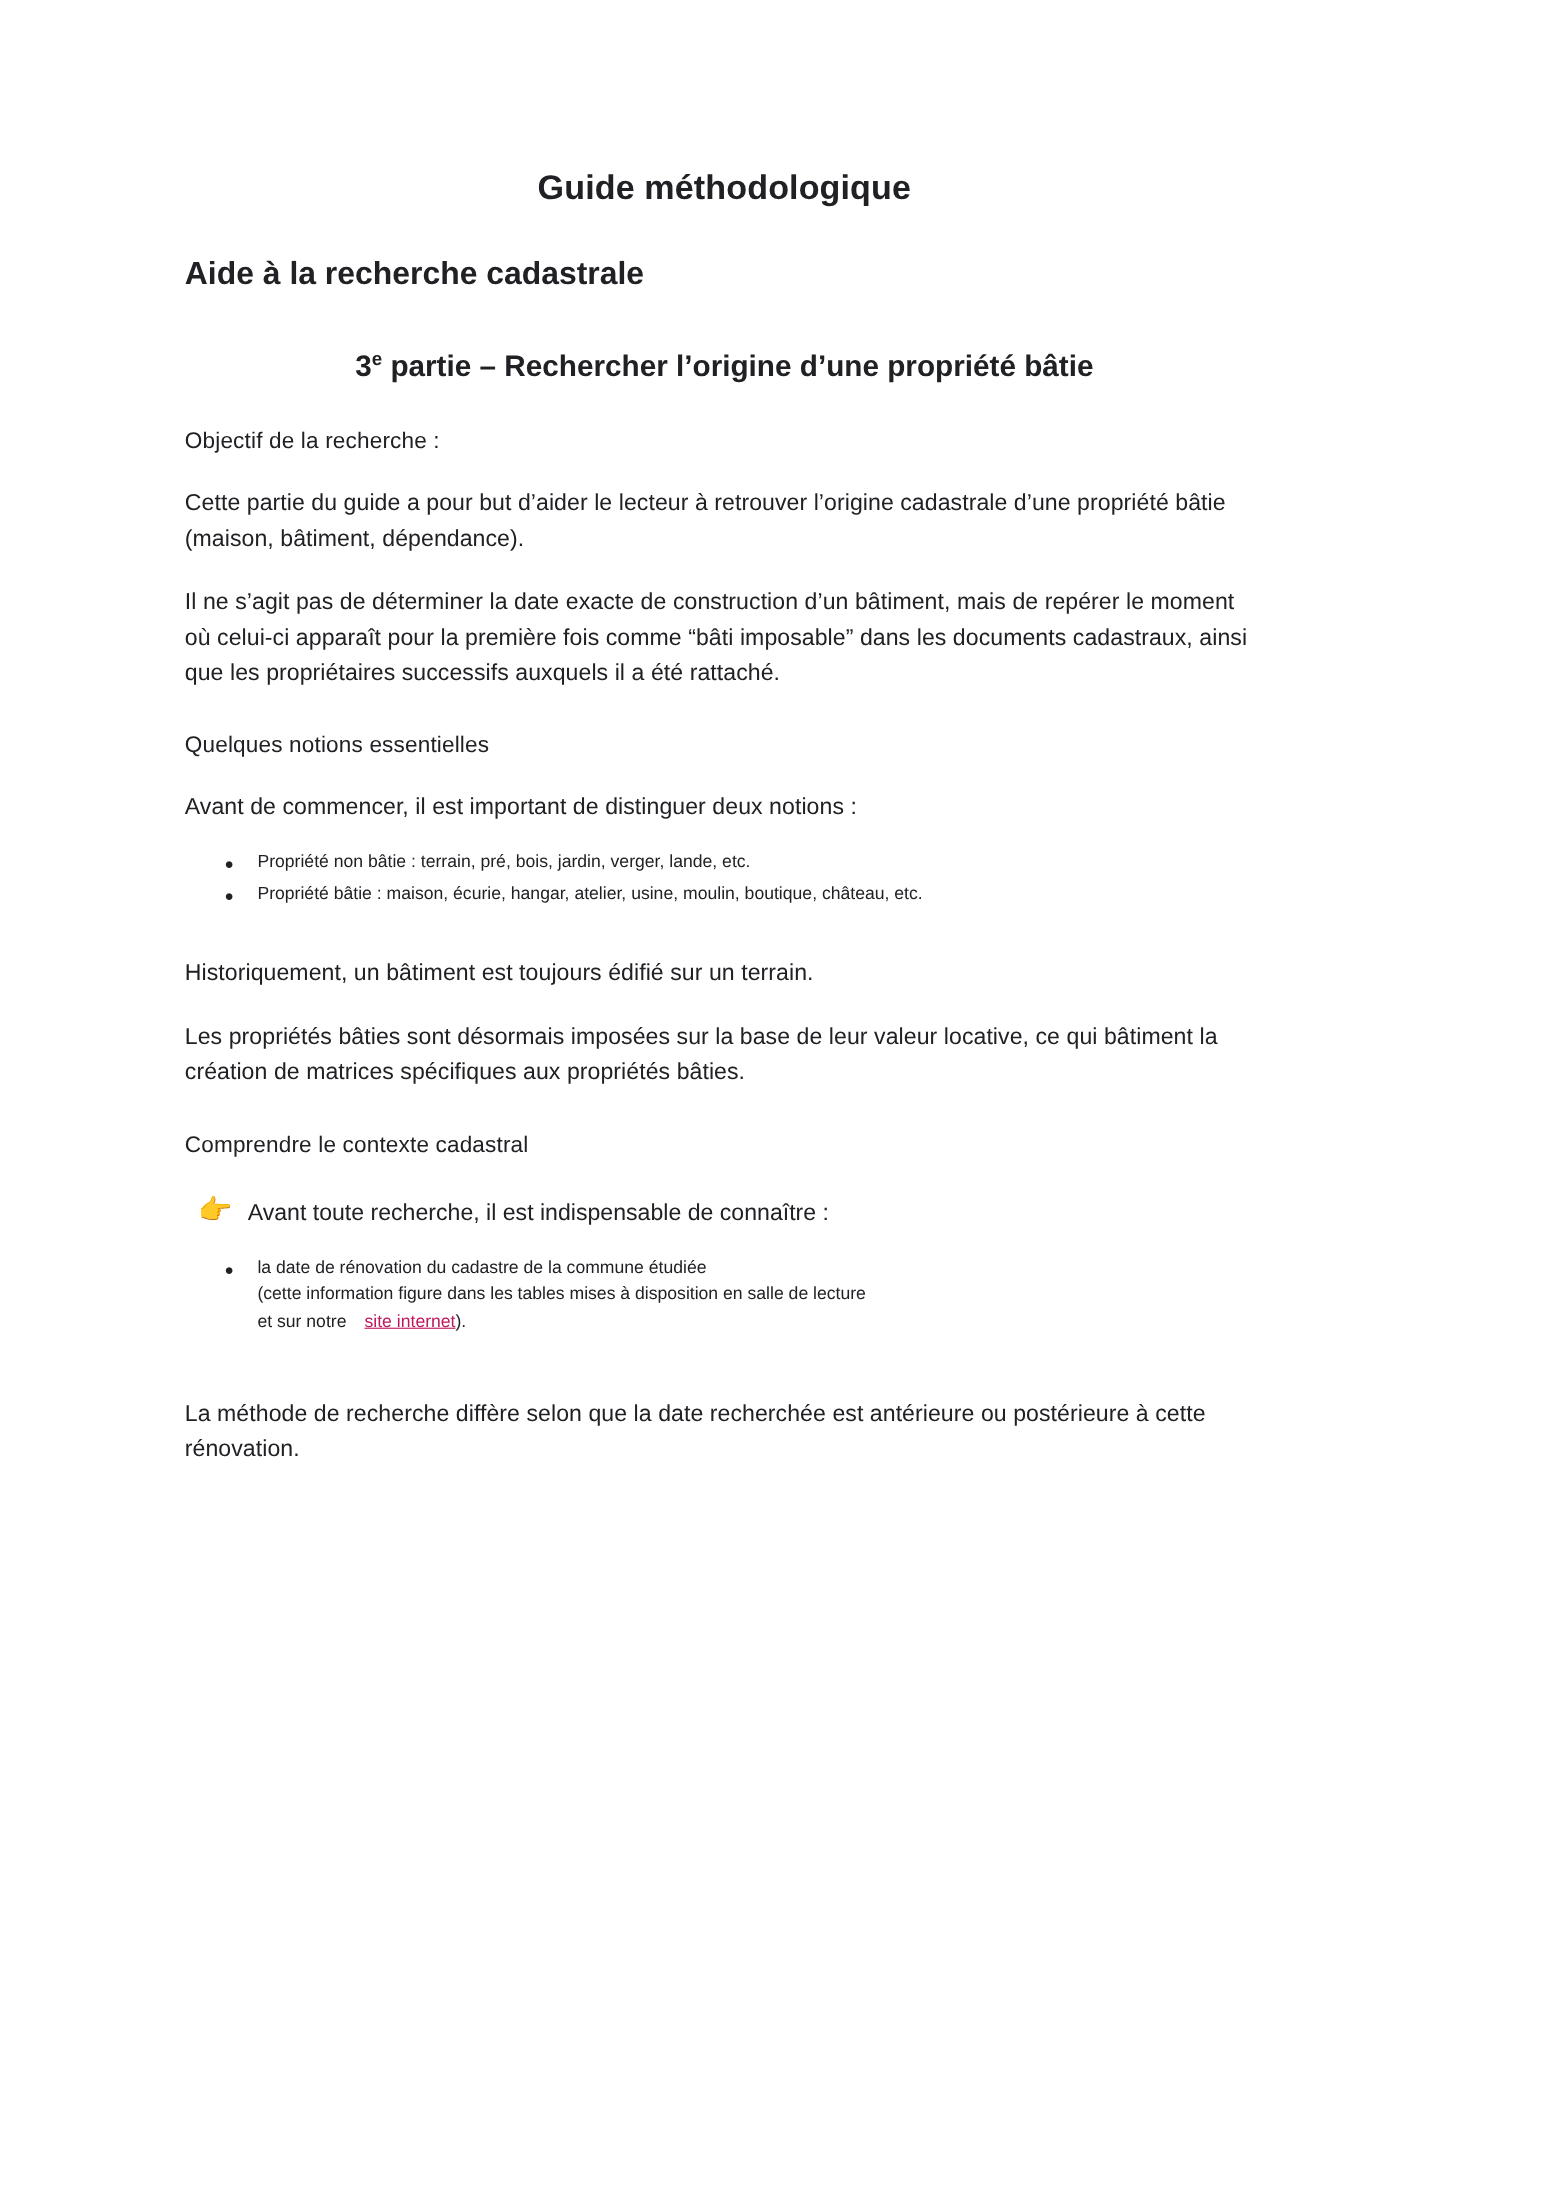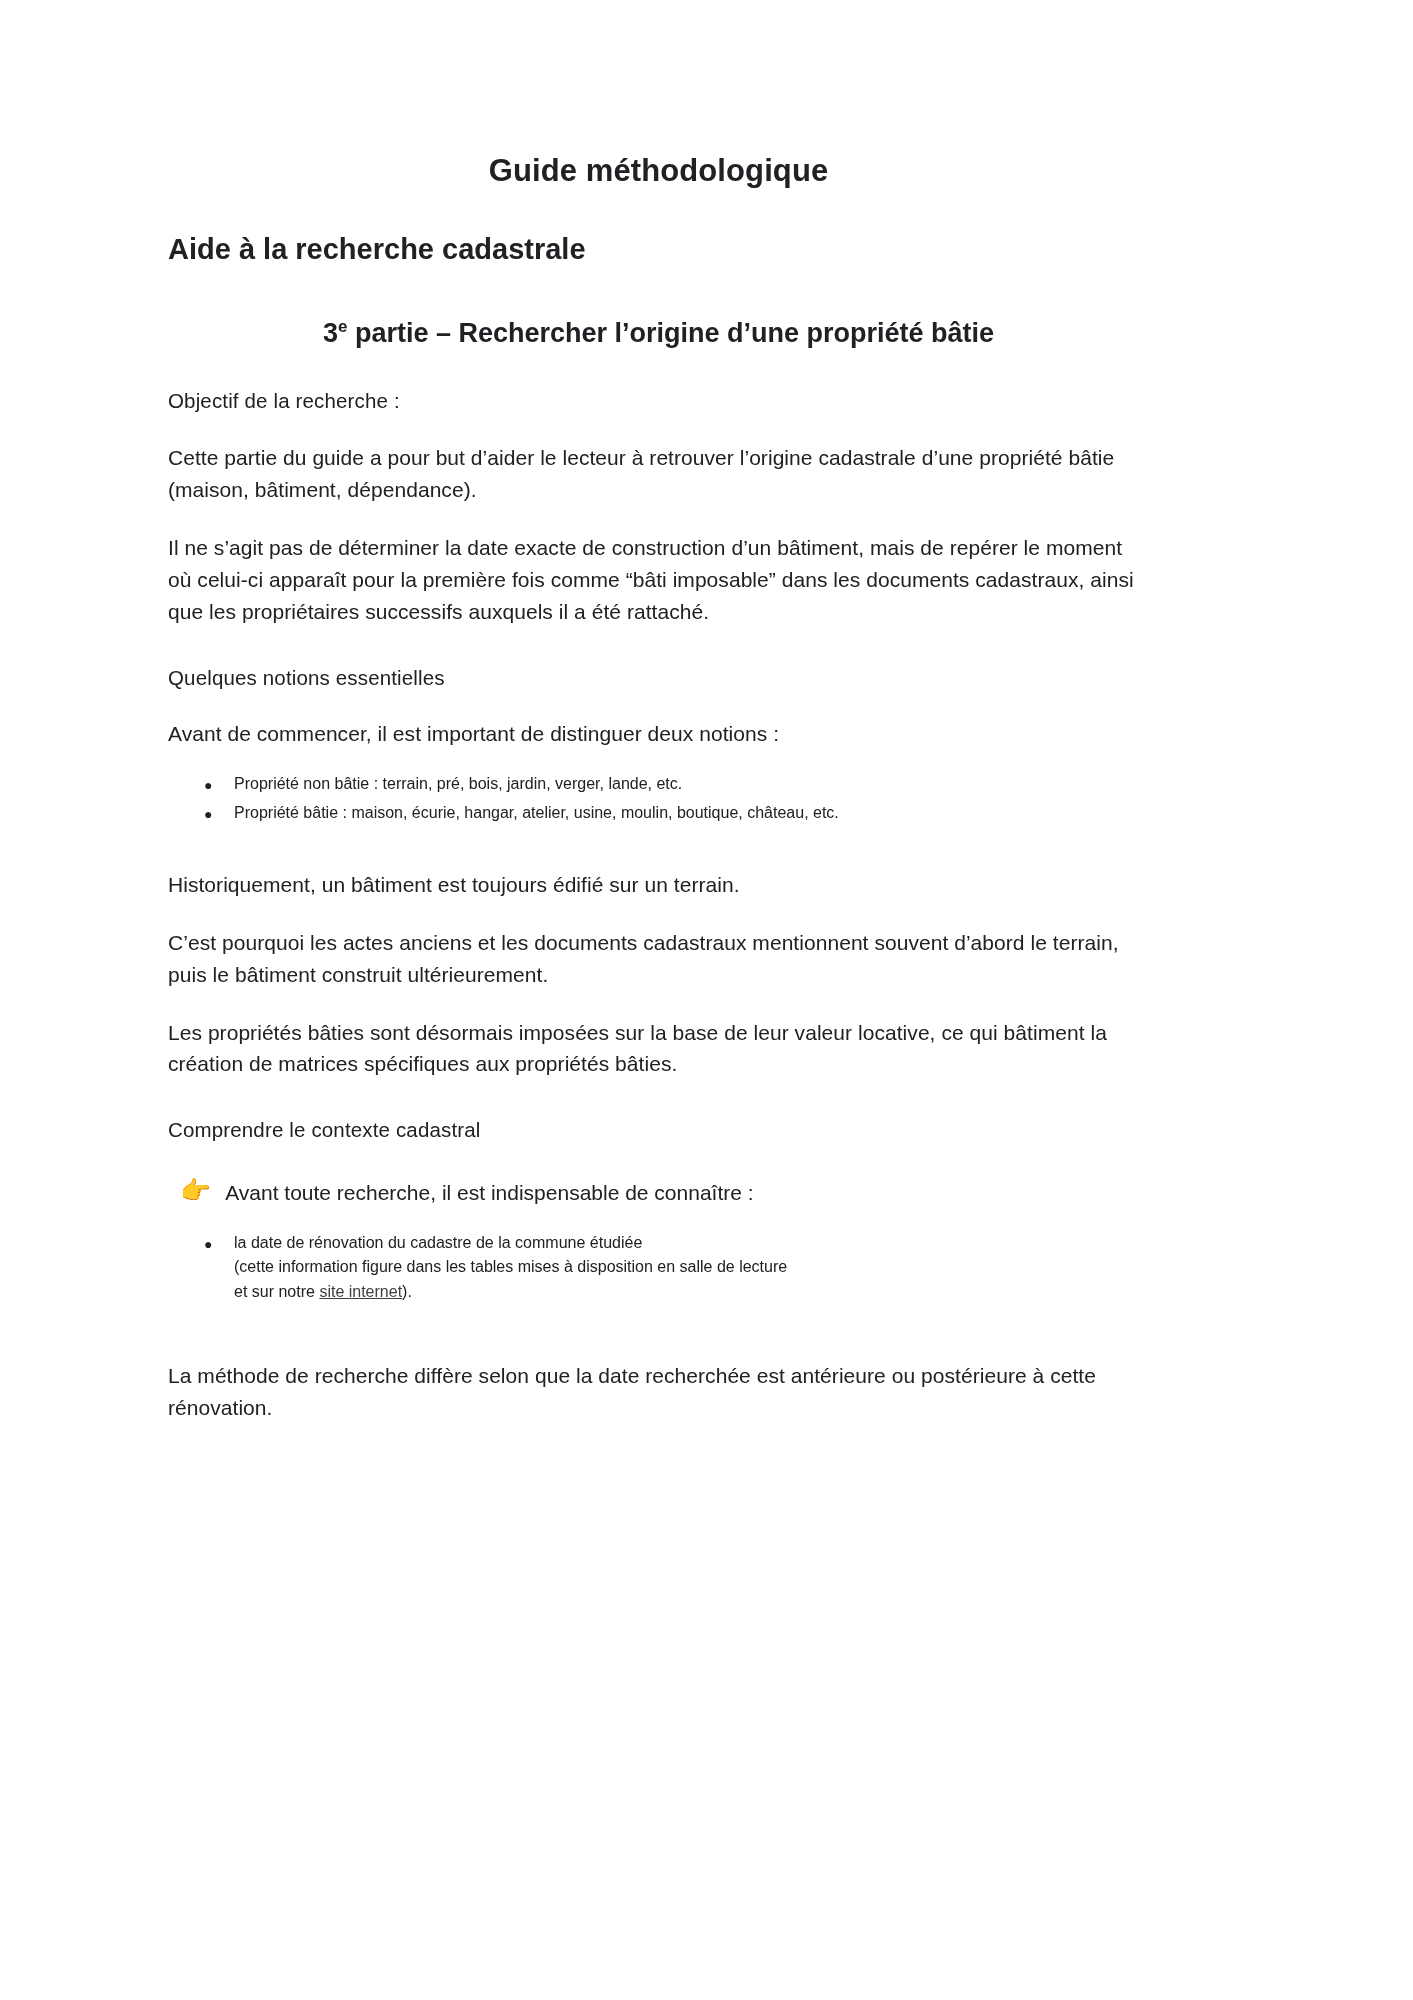--- a/index.html
+++ b/index.html
@@ -100,22 +100,23 @@
   }
   .note-text {
     font-size: 21px;
     line-height: 1.52;
     padding-top: 2px;
   }
   .indent-block {
     margin-top: 20px;
   }
   a.inline-link {
-    color: #404040;
+    color: #be185d;
     text-decoration: underline;
+    margin-left: 12px;
   }
   .spacer-sm { height: 14px; }
   .spacer-md { height: 26px; }
 </style>
 </head>
 <body>
 
 <div class="page">
 
   <h1 class="doc-title">Guide méthodologique</h1>
@@ -136,21 +137,20 @@
 
   <ul class="bullets">
     <li>Propriété non bâtie : terrain, pré, bois, jardin, verger, lande, etc.</li>
     <li>Propriété bâtie : maison, écurie, hangar, atelier, usine, moulin, boutique, château, etc.</li>
   </ul>
 
   <div class="spacer-sm"></div>
 
   <p class="para">Historiquement, un bâtiment est toujours édifié sur un terrain.</p>
 
-  <p class="para">C’est pourquoi les actes anciens et les documents cadastraux mentionnent souvent d’abord le terrain, puis le bâtiment construit ultérieurement.</p>
 
 
   <p class="para">Les propriétés bâties sont désormais imposées sur la base de leur valeur locative, ce qui bâtiment la création de matrices spécifiques aux propriétés bâties.</p>
 
   <h4 class="section-head">Comprendre le contexte cadastral</h4>
 
 
   <div class="note-row">
     <span class="note-emoji">👉</span>
     <span class="note-text">Avant toute recherche, il est indispensable de connaître :</span>

